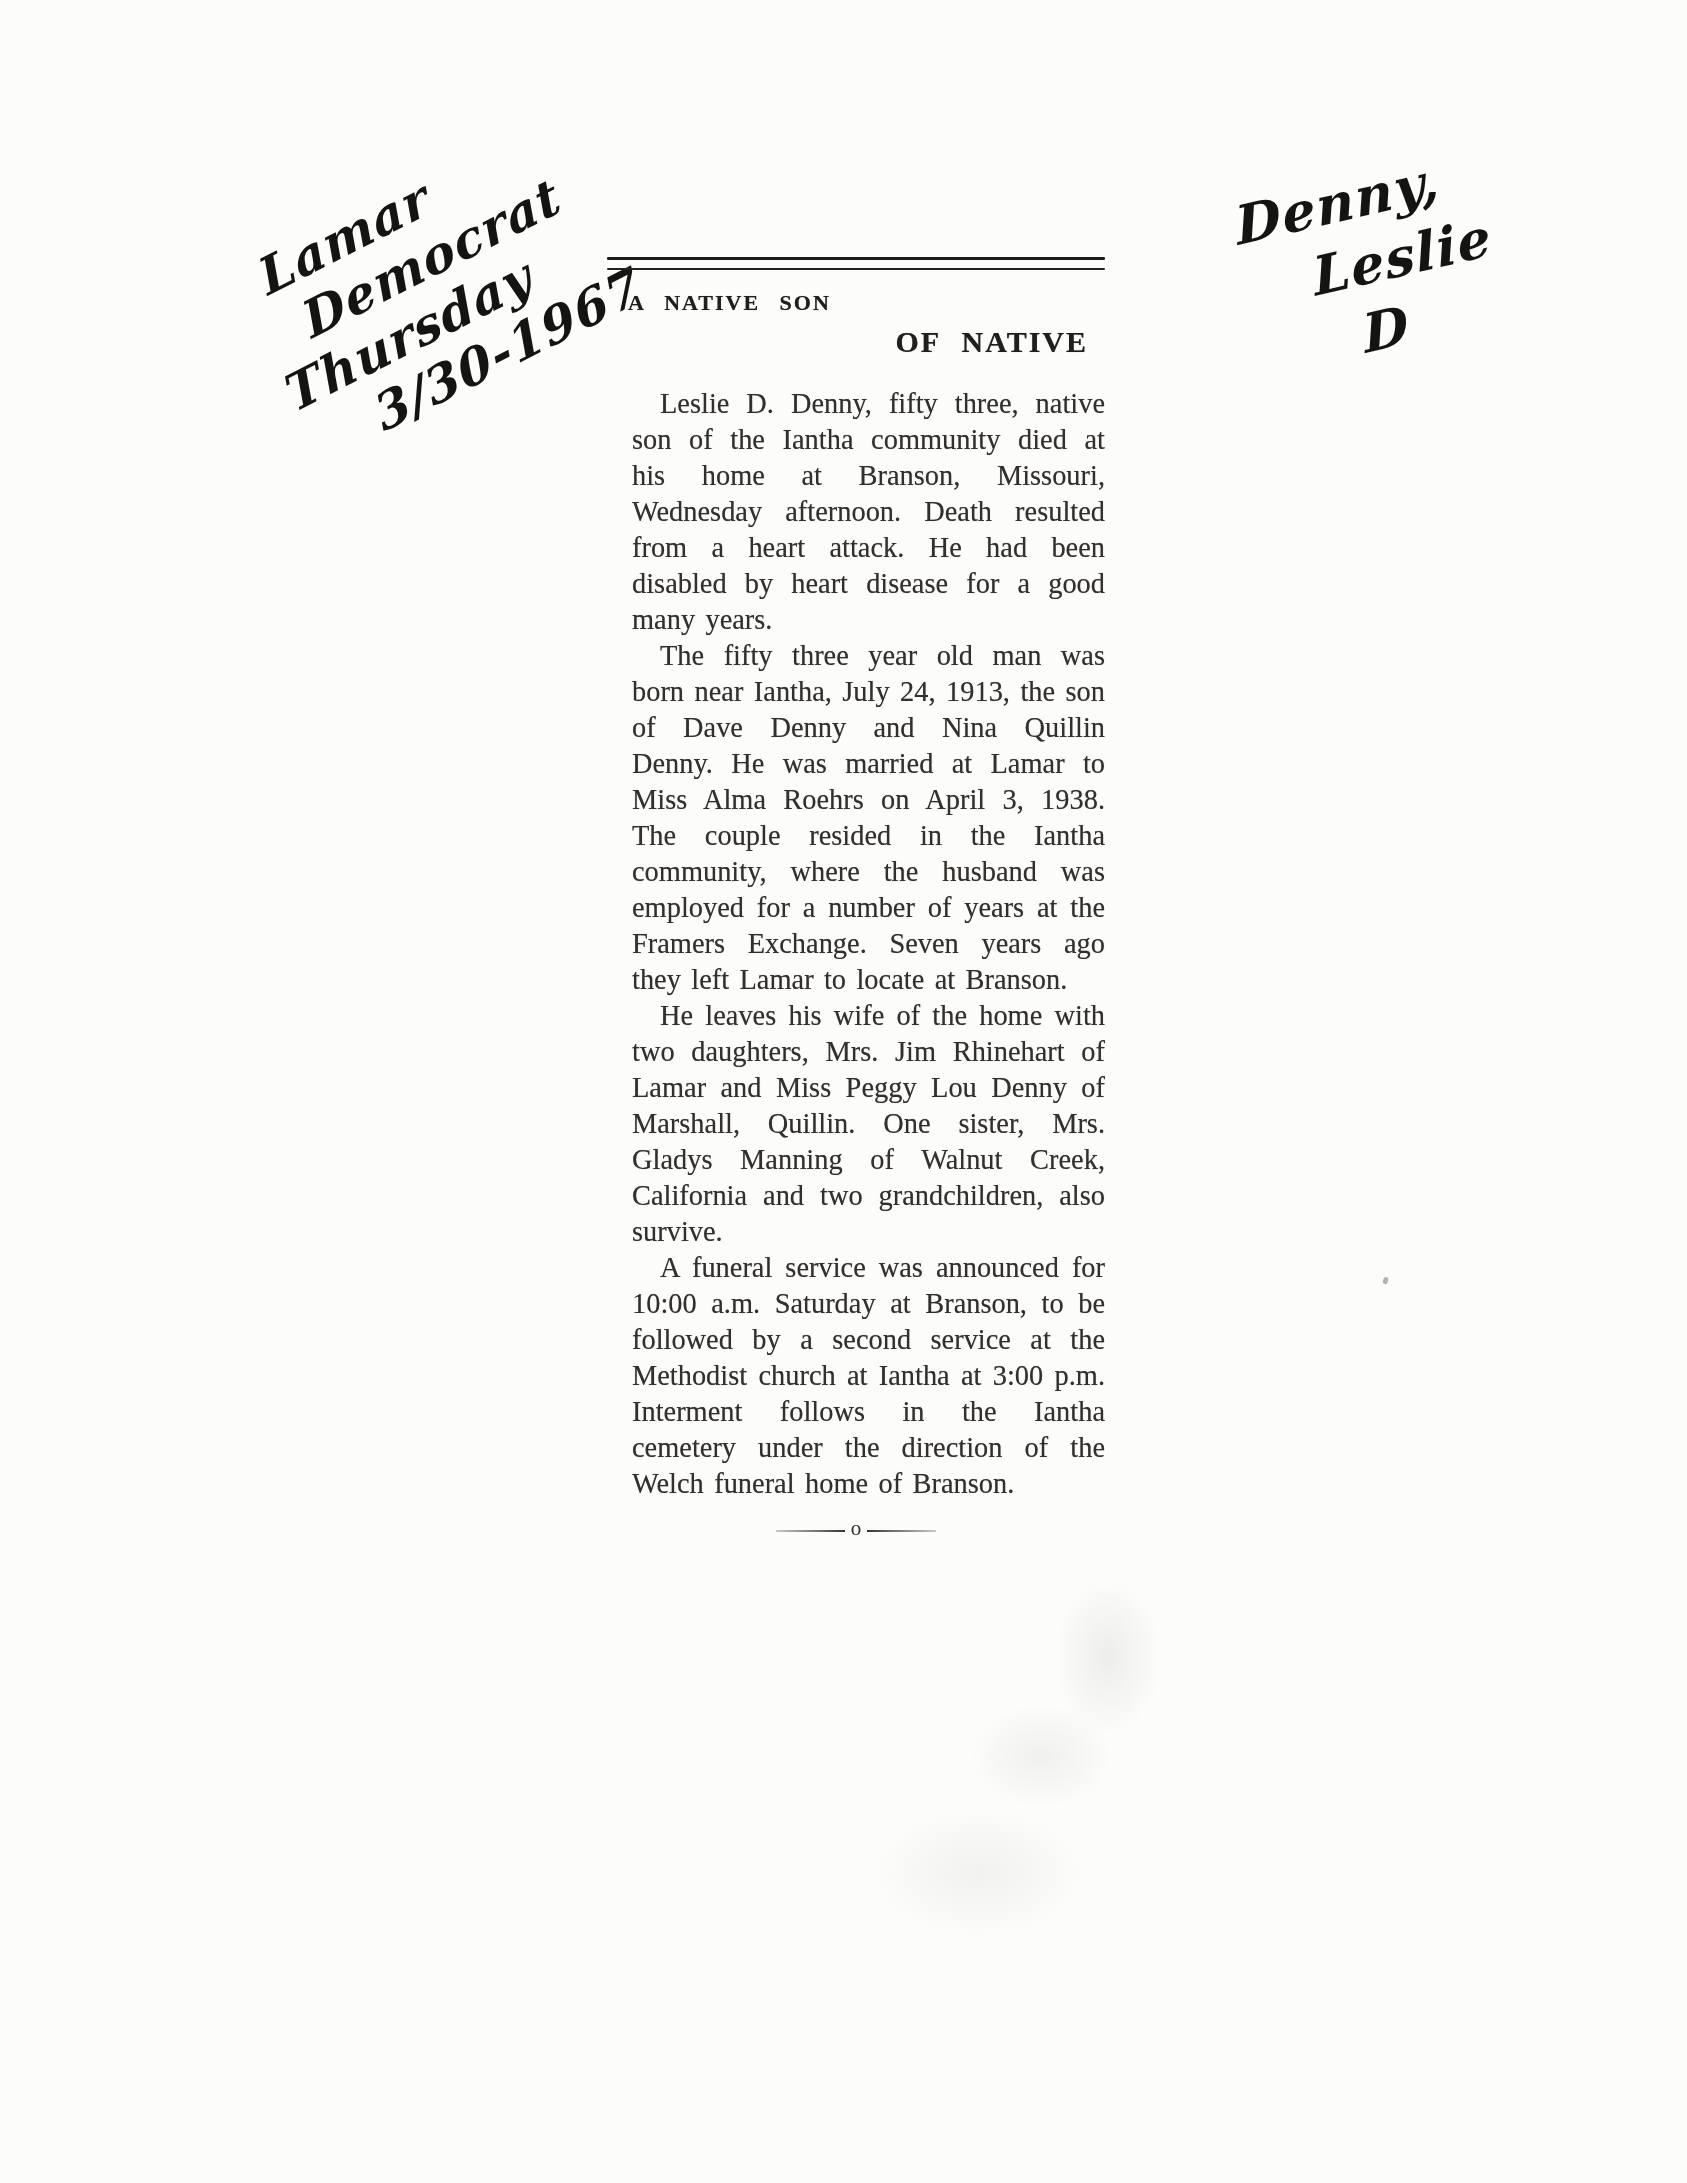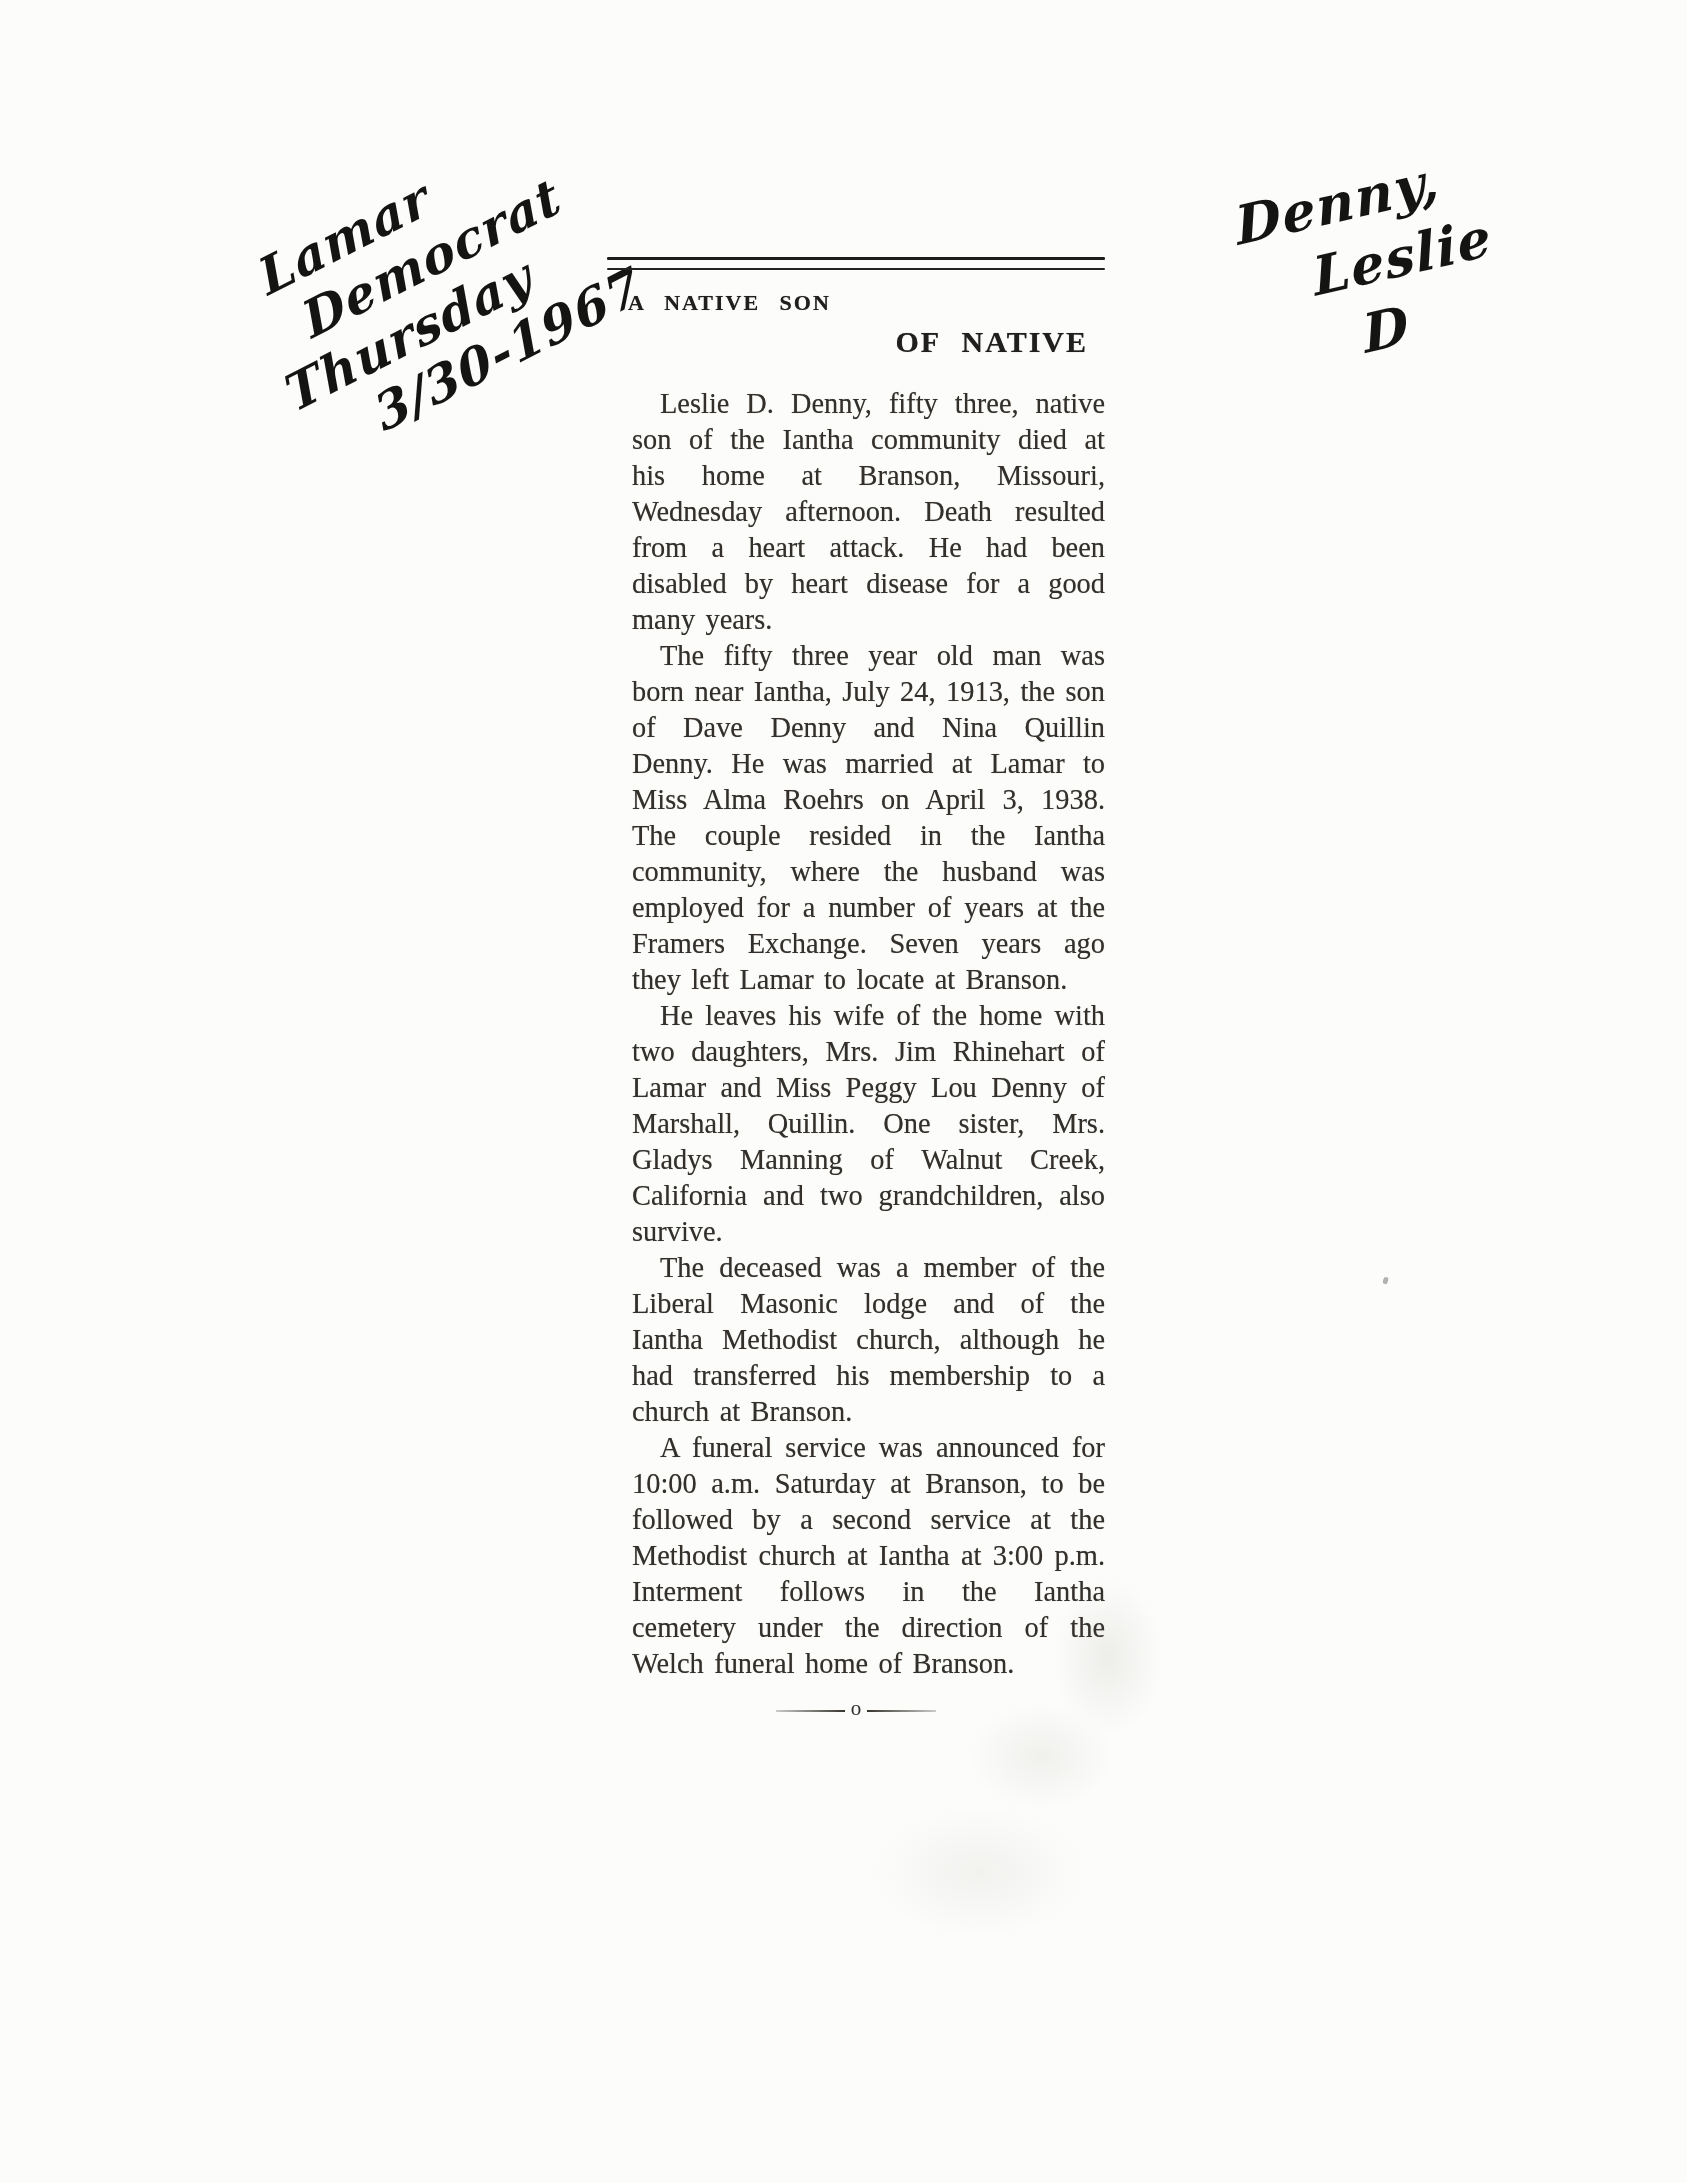--- a/index.html
+++ b/index.html
@@ -101,21 +101,20 @@
 
     <div class="headline">
       <div class="headline-l1">A NATIVE SON</div>
       <div class="headline-l2">OF NATIVE</div>
     </div>
 
     <div class="article">
       <p>Leslie D. Denny, fifty three, native son of the Iantha community died at his home at Branson, Missouri, Wednesday afternoon. Death resulted from a heart attack. He had been disabled by heart disease for a good many years.</p>
       <p>The fifty three year old man was born near Iantha, July 24, 1913, the son of Dave Denny and Nina Quillin Denny. He was married at Lamar to Miss Alma Roehrs on April 3, 1938. The couple resided in the Iantha community, where the husband was employed for a number of years at the Framers Exchange. Seven years ago they left Lamar to locate at Branson.</p>
       <p>He leaves his wife of the home with two daughters, Mrs. Jim Rhinehart of Lamar and Miss Peggy Lou Denny of Marshall, Quillin. One sister, Mrs. Gladys Manning of Walnut Creek, California and two grandchildren, also survive.</p>
-      <p>The deceased was a member of the Liberal Masonic lodge and of the Iantha Methodist church, although he had transferred his membership to a church at Branson.</p>
       <p>A funeral service was announced for 10:00 a.m. Saturday at Branson, to be followed by a second service at the Methodist church at Iantha at 3:00 p.m. Interment follows in the Iantha cemetery under the direction of the Welch funeral home of Branson.</p>
     </div>
 
     <div class="endmark">
       <span class="bar left"></span>
       <span class="o-glyph">o</span>
       <span class="bar right"></span>
     </div>
   </div>
 

